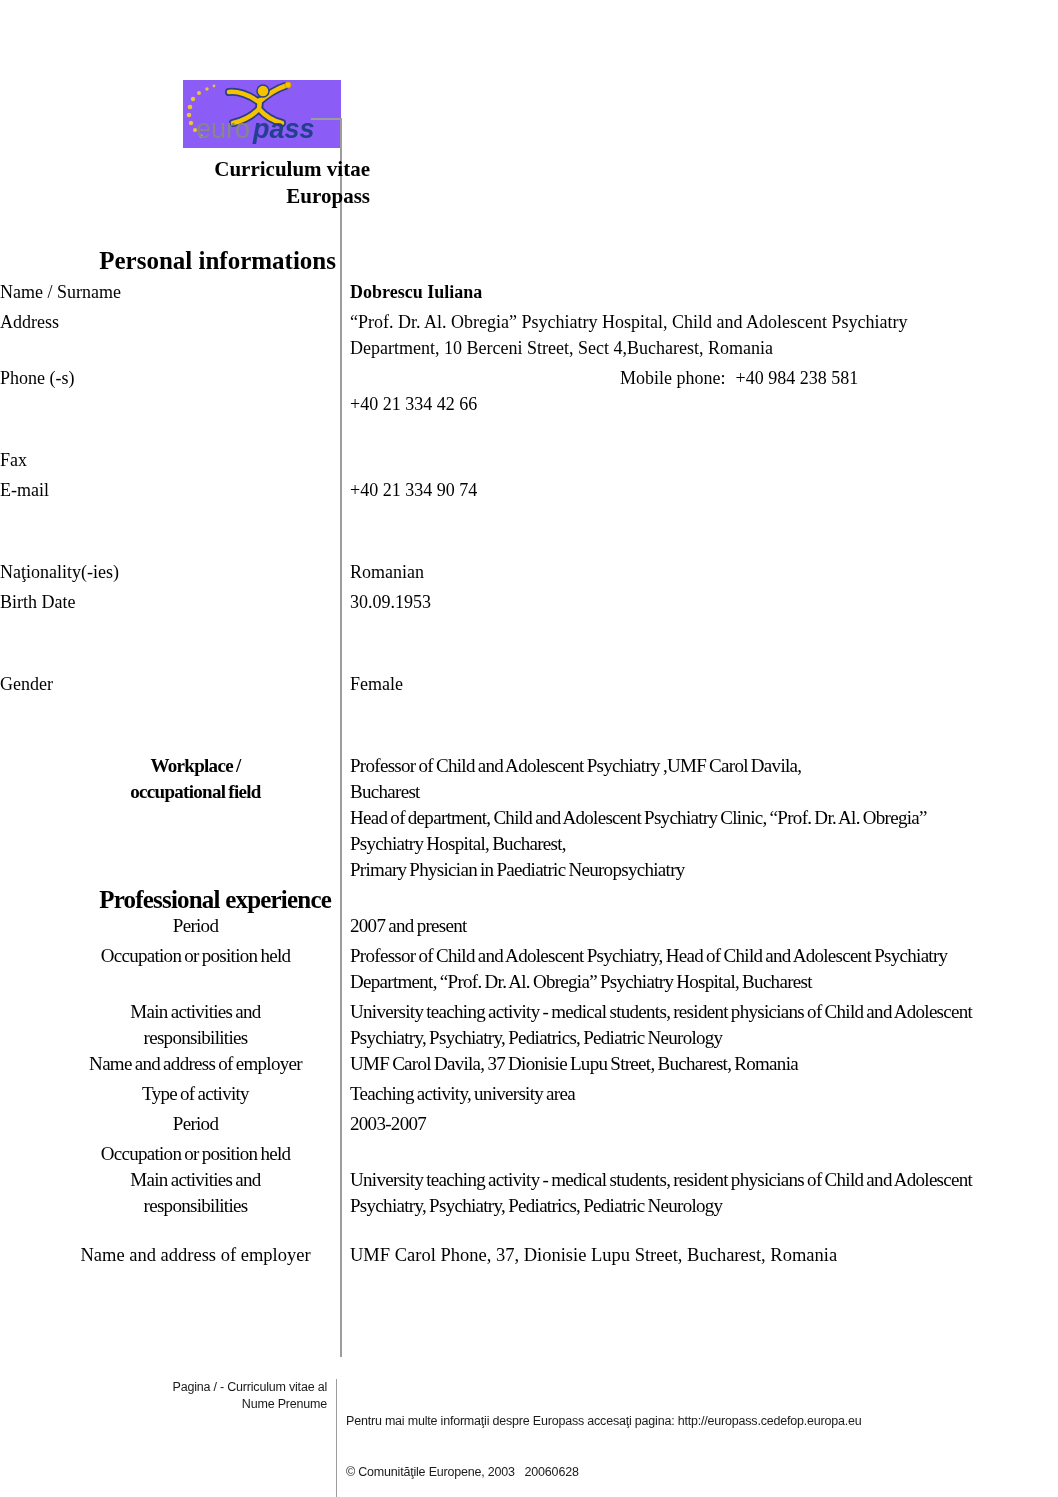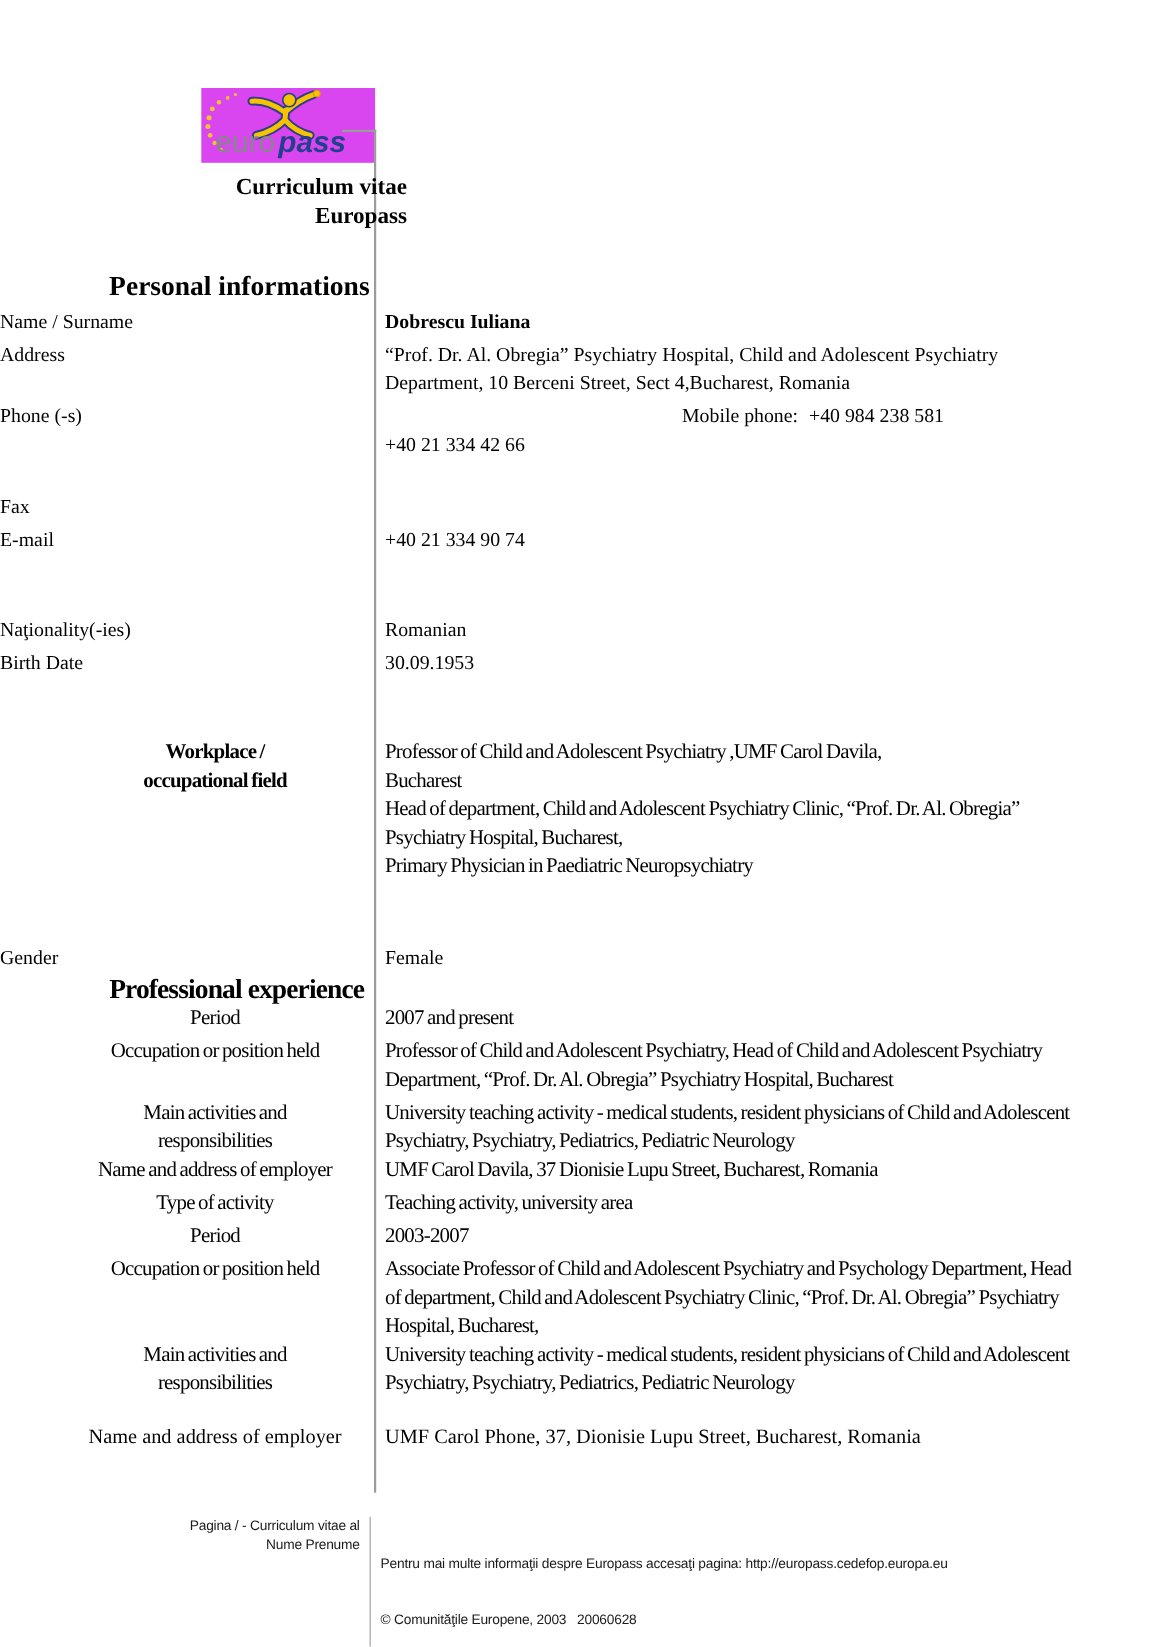--- a/index.html
+++ b/index.html
@@ -6,21 +6,21 @@
   .sheet {
     position:relative; width:1058px; height:1497px; background:#ffffff;
     font-family:"Liberation Serif","DejaVu Serif",serif; color:#000;
     overflow:hidden;
   }
   
   .rule-v { position:absolute; left:340px; top:118px; width:2px; height:1239px; background:#9c9c9c; }
   .rule-h { position:absolute; left:311px; top:118px; width:31px; height:2px; background:#9c9c9c; }
 
   
-  .logo { position:absolute; left:183px; top:80px; width:158px; height:68px; background:#d946ef; }
+  .logo { position:absolute; left:183px; top:80px; width:158px; height:68px; background:#8b5cf6; }
   .logo svg { display:block; width:158px; height:68px; }
   .logo .euro-txt { font-family:"Liberation Sans","DejaVu Sans",sans-serif; font-size:27px; fill:#85878a; }
   .logo .pass-txt { font-family:"Liberation Sans","DejaVu Sans",sans-serif; font-size:27px; font-weight:bold; font-style:italic; fill:#23408f; }
 
   .flow { position:absolute; left:0; top:156px; width:1058px; }
 
   .doc-title {
     width:370px; box-sizing:border-box; padding-right:0; text-align:right;
     font-weight:bold; font-size:21px; line-height:27px; white-space:pre-line;
   }
@@ -144,34 +144,34 @@
     <div class="row mt36">
       <div class="label">Naţionality(-ies)</div>
       <div class="value">Romanian</div>
     </div>
 
     <div class="row mt35">
       <div class="label">Birth Date</div>
       <div class="value">30.09.1953</div>
     </div>
 
+    <div class="row mt36">
+      <div class="label">Gender</div>
+      <div class="value">Female</div>
+    </div>
+
     <div class="row mt36 cond19">
       <div class="label center bold">Workplace /
 occupational field</div>
       <div class="value" style="max-width:648px;">Professor of Child and Adolescent Psychiatry ,UMF Carol Davila, 
 Bucharest 
 Head of department,  Child and Adolescent Psychiatry Clinic, “Prof. Dr. Al. Obregia” Psychiatry Hospital, Bucharest, 
 Primary Physician in Paediatric Neuropsychiatry</div>
     </div>
 
-    <div class="row mt36">
-      <div class="label">Gender</div>
-      <div class="value">Female</div>
-    </div>
-
     <div class="heading exp">Professional experience</div>
 
     <div class="row mt35 cond19">
       <div class="label center">Period</div>
       <div class="value">2007 and present</div>
     </div>
 
     <div class="row cond19">
       <div class="label center">Occupation or position held</div>
       <div class="value" style="max-width:628px;">Professor of Child and Adolescent Psychiatry, Head of Child and Adolescent Psychiatry Department, “Prof. Dr. Al. Obregia” Psychiatry Hospital, Bucharest</div>
@@ -193,21 +193,20 @@
       <div class="value">Teaching activity, university area</div>
     </div>
 
     <div class="row mt35 cond19">
       <div class="label center">Period</div>
       <div class="value">2003-2007</div>
     </div>
 
     <div class="row mb0 cond19">
       <div class="label center">Occupation or position held</div>
-      <div class="value" style="max-width:640px;">Associate Professor of Child and Adolescent Psychiatry and Psychology Department, Head of department,  Child and Adolescent Psychiatry Clinic, “Prof. Dr. Al. Obregia” Psychiatry Hospital, Bucharest,</div>
     </div>
 
     <div class="row mb0 cond19">
       <div class="label center">Main activities and
 responsibilities</div>
       <div class="value" style="max-width:660px;">University teaching activity - medical students, resident physicians of Child and Adolescent Psychiatry, Psychiatry, Pediatrics, Pediatric Neurology</div>
     </div>
 
     <div class="row mt23 plain18">
       <div class="label center plain18">Name and address of employer</div>

